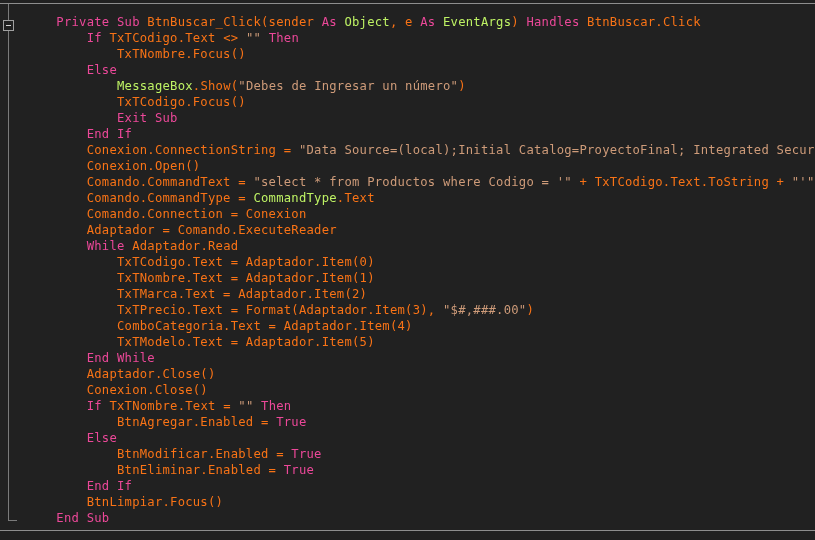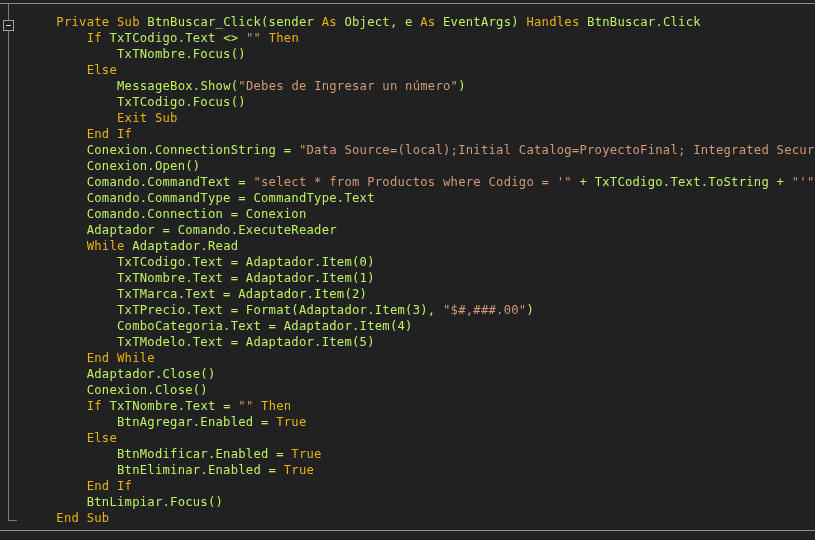--- a/index.html
+++ b/index.html
@@ -87,24 +87,24 @@
     white-space: pre;
     color: #d6d6d6;
     letter-spacing: 0.02em;
   }
   .line {
     height: 16px;
     white-space: pre;
   }
 
   
-  .kw   { color: #eab308; }  
+  .kw   { color: #ec4899; }  
   .typ  { color: #bef264; }  
   .str  { color: #ce9b79; }  
-  .pln  { color: #bef264; }  
+  .pln  { color: #f97316; }  
 </style>
 </head>
 <body>
 
 <div id="editor" style="background: rgb(33, 33, 33);">
 
   <div class="edge-rule top"></div>
 
   <div id="fold-gutter">
     <div class="fold-line"></div>

